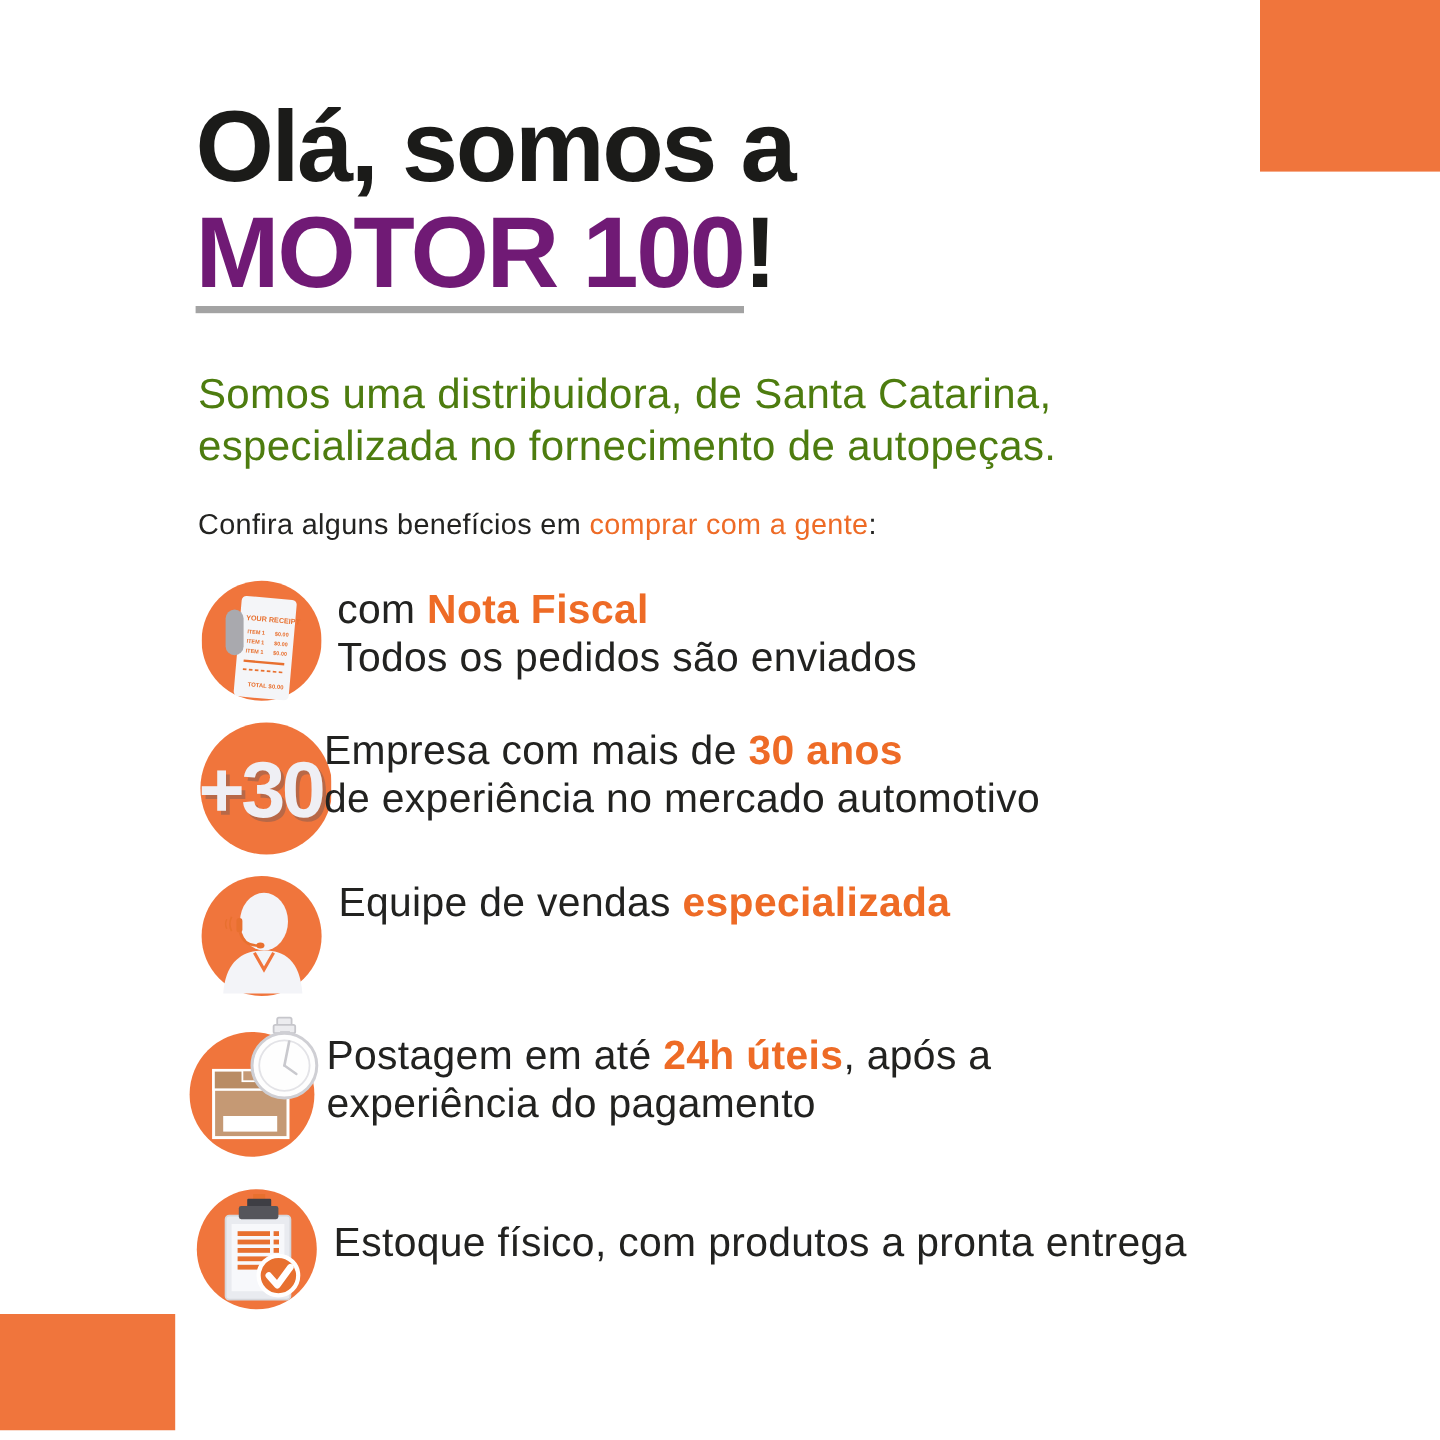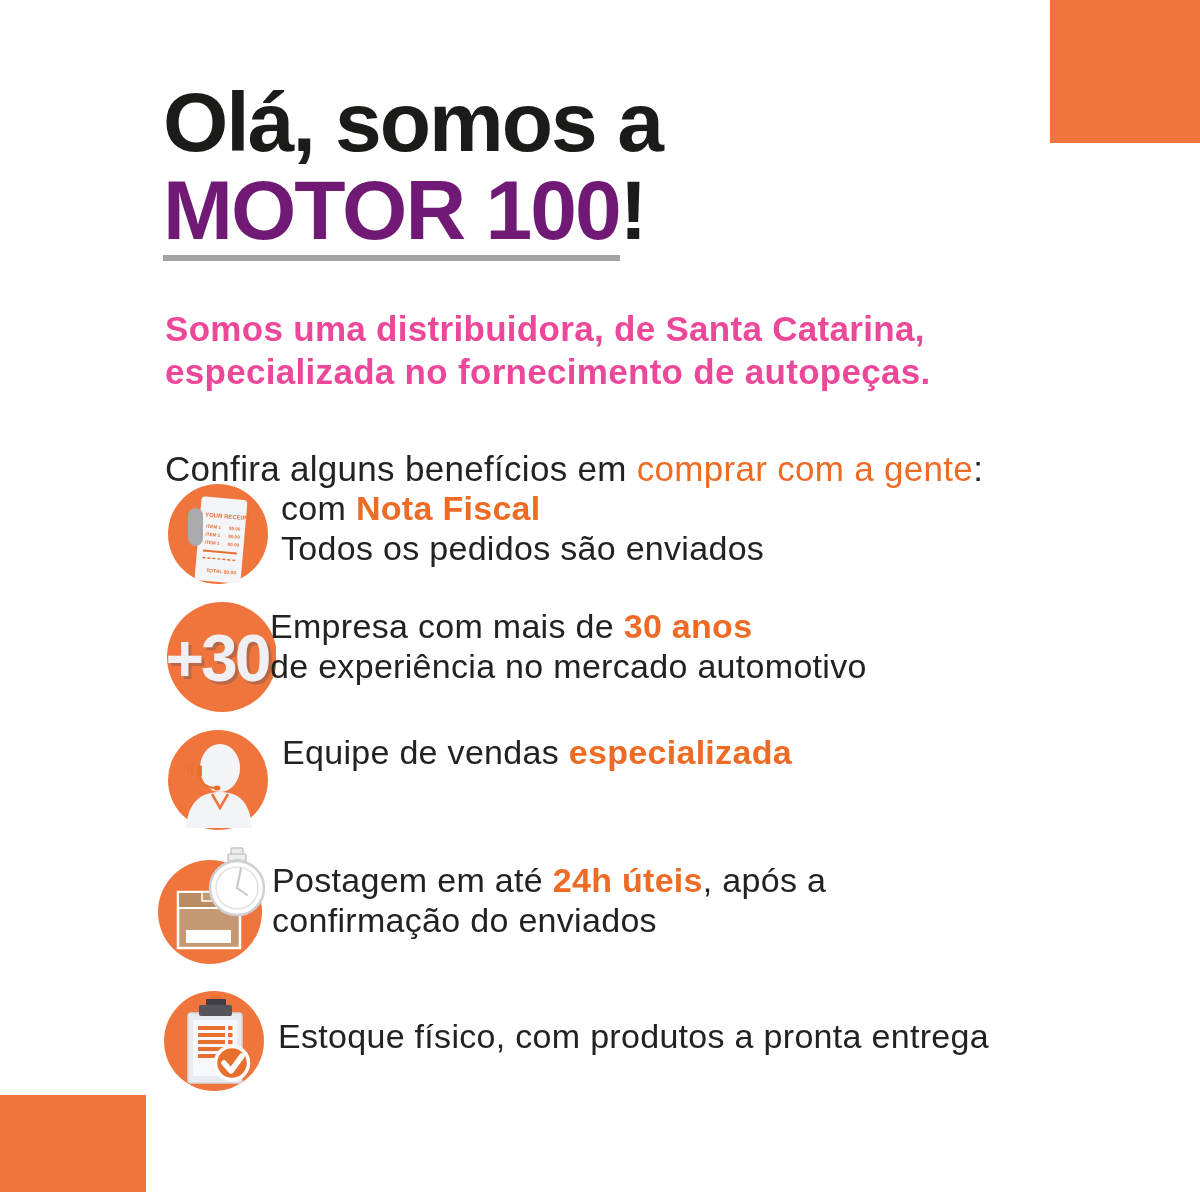--- a/index.html
+++ b/index.html
@@ -12,22 +12,22 @@
   .corner.bl{left:0;top:1095px;width:146px;height:105px;}
 
   .title-line{position:absolute;left:163px;font-weight:800;font-size:84px;line-height:1;
     color:#1B1B19;letter-spacing:-2px;white-space:nowrap;}
   .title-greeting{top:80px;}
   .title-brand{top:168px;}
   .brand{color:#701a75;display:inline-block;padding-bottom:3px;border-bottom:6px solid #a3a3a3;}
   .excl{color:#1B1B19;}
 
   .intro{position:absolute;left:165px;top:272px;font-size:35px;line-height:43px;
-    letter-spacing:0.3px;color:#ec4899;font-weight:bold;}
-  .lead{position:absolute;left:165px;top:412px;font-size:35px;line-height:43px;
+    letter-spacing:0.3px;color:#4d7c0f;}
+  .lead{position:absolute;left:165px;top:392px;font-size:24px;line-height:43px;
     letter-spacing:0.3px;color:#232321;}
   .lead .hl{font-weight:400;}
 
   .hl{color:#EE6B26;font-weight:700;}
 
   .icon-box{position:absolute;}
   .b1-icon{left:168px;top:482px;width:100px;height:104px;}
   .b2-icon{left:138px;top:600px;width:114px;height:114px;margin-left:24px;}
   .b3-icon{left:166px;top:727px;width:104px;height:106px;}
   .b4-icon{left:156px;top:844px;width:114px;height:122px;}
@@ -124,21 +124,21 @@
       <rect x="72" y="10" width="18" height="7" rx="1.5" fill="#ECECEF" stroke="#C6C6CB" stroke-width="1.5"></rect>
       <rect x="78" y="16" width="7" height="6" fill="#DEDEE2" stroke="#C6C6CB" stroke-width="1.2"></rect>
       <circle cx="81" cy="44" r="27" fill="#FEFEFE" stroke="#CFCFD4" stroke-width="2.5"></circle>
       <circle cx="81" cy="44" r="21" fill="none" stroke="#E3E3E7" stroke-width="1.5"></circle>
       <line x1="81" y1="44" x2="85" y2="24" stroke="#C9C9CE" stroke-width="2.2" stroke-linecap="round"></line>
       <line x1="81" y1="44" x2="91" y2="51" stroke="#C9C9CE" stroke-width="2" stroke-linecap="round"></line>
     </svg>
   </div>
   <div class="benefit-text b4-text">
     <div><span>Postagem em até </span><span class="hl">24h úteis</span><span>, após a</span></div>
-    <div><span>confirmação do enviados</span></div>
+    <div><span>experiência do pagamento</span></div>
   </div>
 
   <div class="icon-box b5-icon">
     <svg viewBox="0 0 104 110" xmlns="http://www.w3.org/2000/svg">
       <circle cx="52" cy="55" r="50" fill="#F0753C"></circle>
       <rect x="26" y="27" width="54" height="70" rx="3" fill="#E9EBF0" stroke="#D5D7DC" stroke-width="1.5"></rect>
       <rect x="31" y="34" width="44" height="56" fill="#F7F8FB"></rect>
       <rect x="49" y="9" width="10" height="6" fill="#E8702F"></rect>
       <rect x="44" y="13" width="20" height="8" rx="1" fill="#3E3E44"></rect>
       <rect x="37" y="19" width="33" height="11" rx="2" fill="#55555B"></rect>

